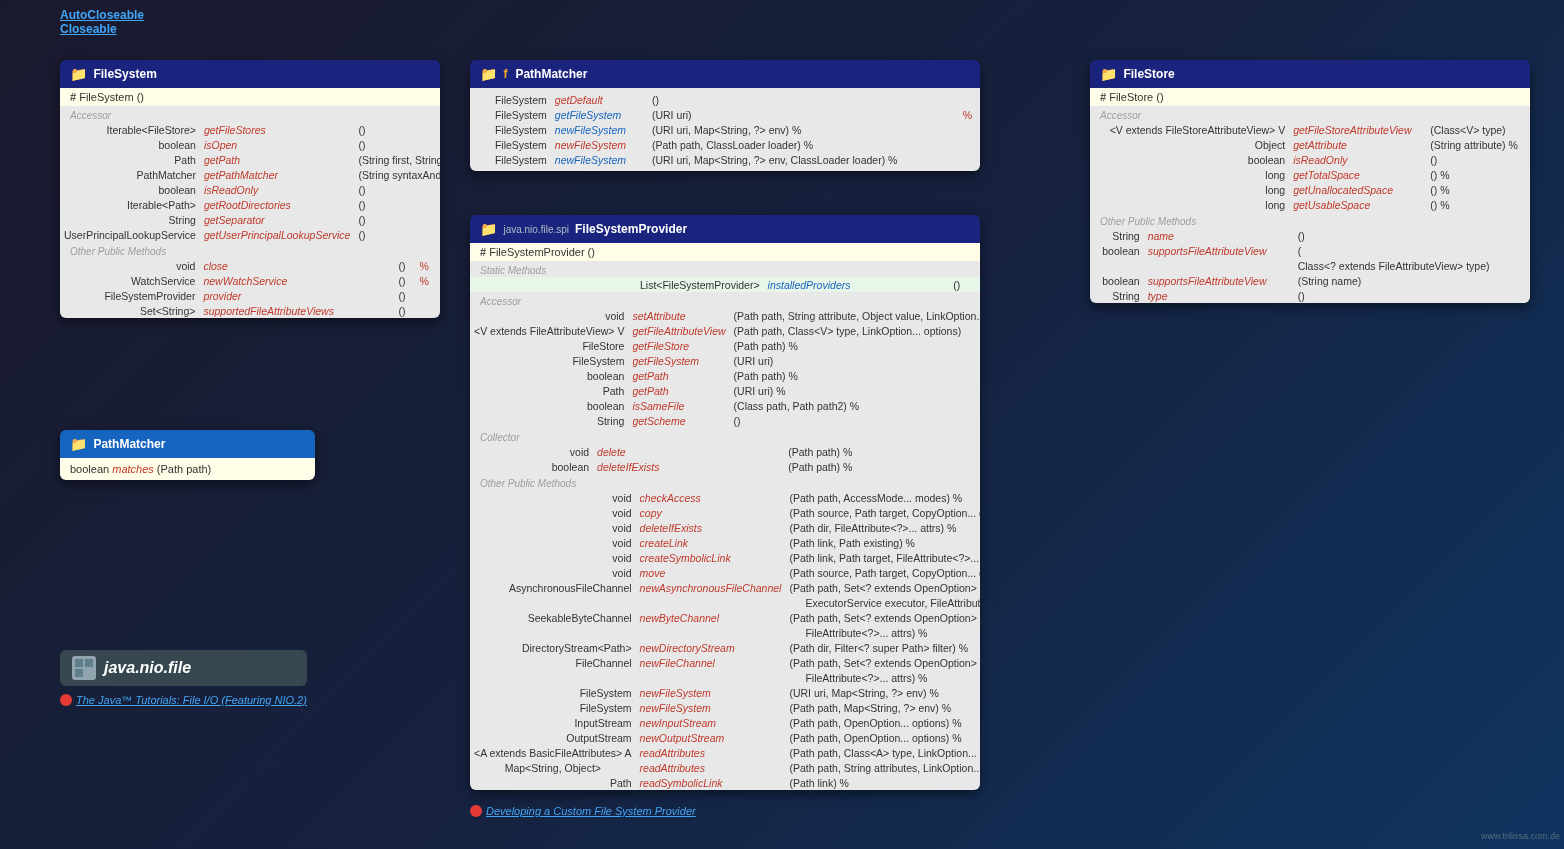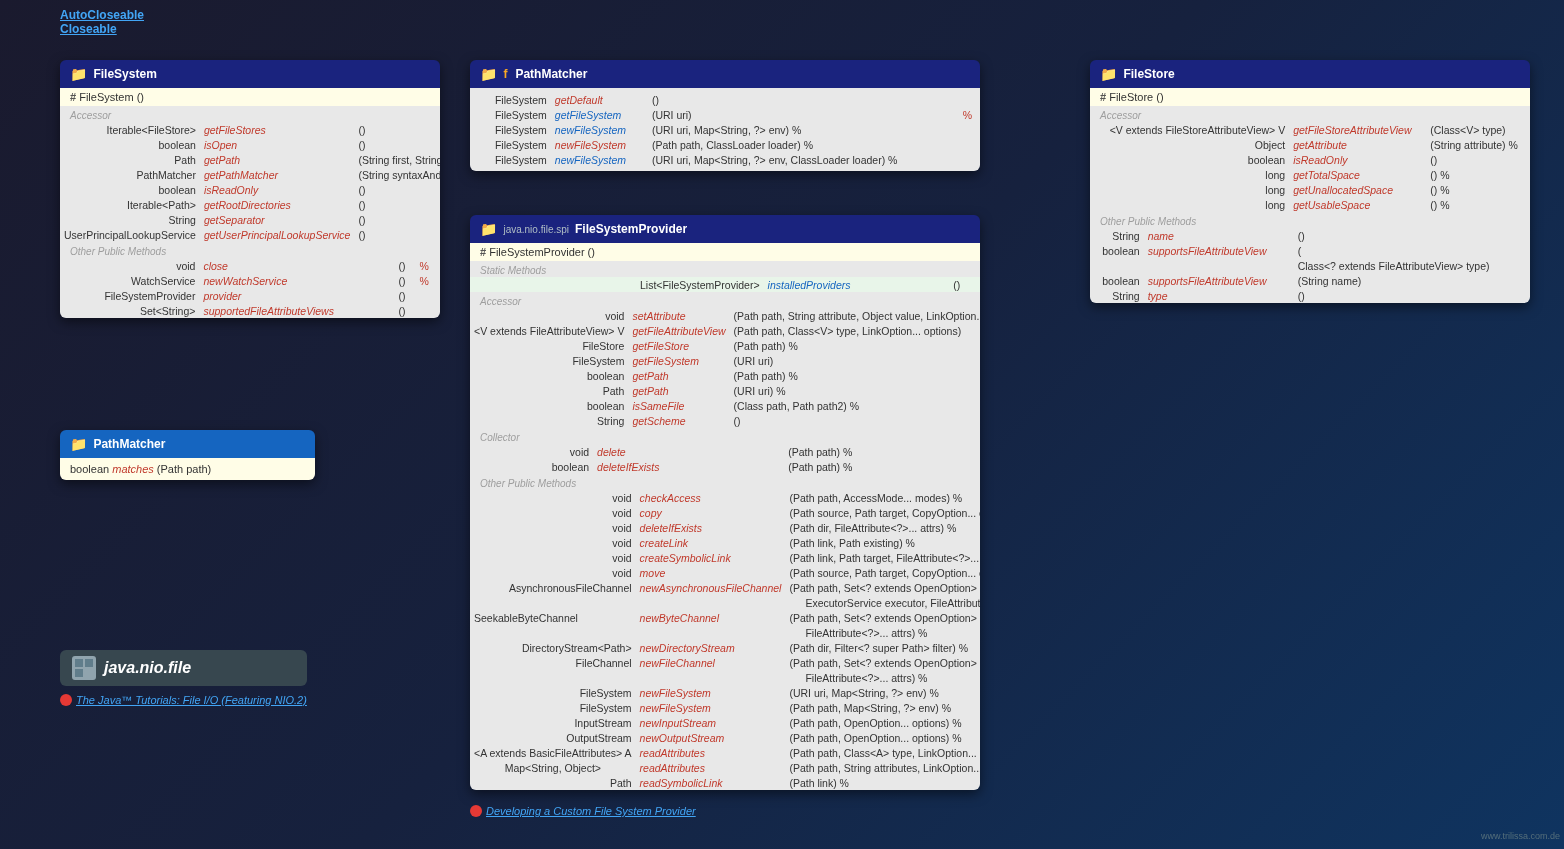--- a/index.html
+++ b/index.html
@@ -484,21 +484,21 @@
           <td class="td-return" style="text-align:right; padding-right:4px;">AsynchronousFileChannel</td>
           <td class="td-name">newAsynchronousFileChannel</td>
           <td class="td-params">(Path path, Set&lt;? extends OpenOption&gt; options,</td>
         </tr>
         <tr>
           <td class="td-return"></td>
           <td class="td-name"></td>
           <td class="td-params" style="padding-left:20px;">ExecutorService executor, FileAttribute&lt;?&gt;... attrs) %</td>
         </tr>
         <tr>
-          <td class="td-return" style="text-align:left; padding-right:4px;">SeekableByteChannel</td>
+          <td class="td-return" style="text-align:right; padding-right:4px;">SeekableByteChannel</td>
           <td class="td-name">newByteChannel</td>
           <td class="td-params">(Path path, Set&lt;? extends OpenOption&gt; options,</td>
         </tr>
         <tr>
           <td class="td-return"></td>
           <td class="td-name"></td>
           <td class="td-params" style="padding-left:20px;">FileAttribute&lt;?&gt;... attrs) %</td>
         </tr>
         <tr>
           <td class="td-return" style="text-align:right; padding-right:4px;">DirectoryStream&lt;Path&gt;</td>

